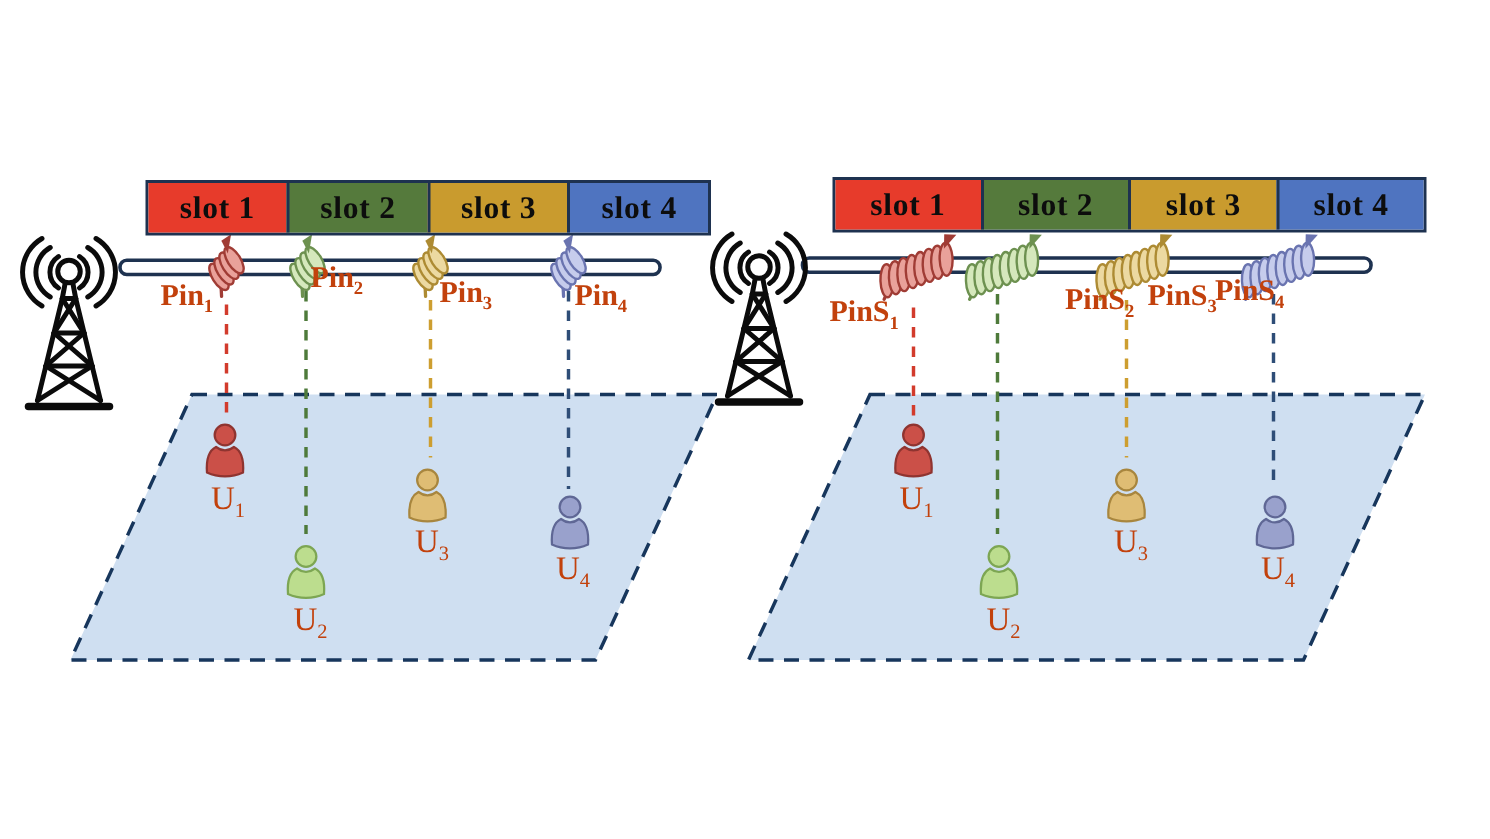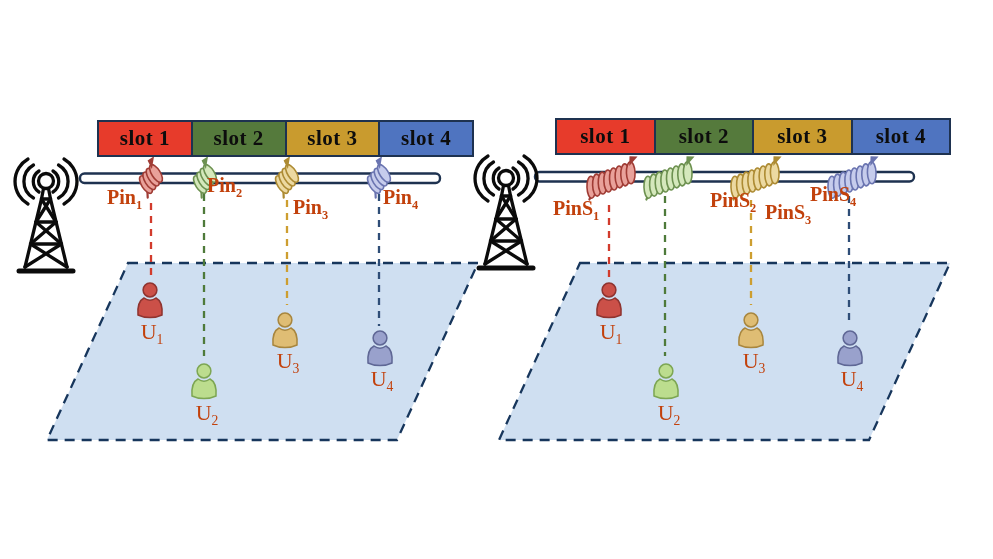--- a/index.html
+++ b/index.html
@@ -139,26 +139,26 @@
 
   <div class="slots slots-right">
     <div class="slot" style="background: rgb(231, 59, 43);">slot 1</div>
     <div class="slot" style="background: rgb(85, 122, 60);">slot 2</div>
     <div class="slot" style="background: rgb(201, 155, 46);">slot 3</div>
     <div class="slot" style="background: rgb(79, 116, 192);">slot 4</div>
   </div>
 
   <span class="lbl pin-lbl" style="left:107px;top:187px"><span>Pin</span><sub>1</sub></span>
   <span class="lbl pin-lbl" style="left:207px;top:175px"><span>Pin</span><sub>2</sub></span>
-  <span class="lbl pin-lbl" style="left:293px;top:197px"><span>Pin</span><sub>3</sub></span>
+  <span class="lbl pin-lbl" style="left:293px;top:185px"><span>Pin</span><sub>3</sub></span>
   <span class="lbl pin-lbl" style="left:383px;top:187px"><span>Pin</span><sub>4</sub></span>
 
   <span class="lbl pin-lbl" style="left:553px;top:198px"><span>PinS</span><sub>1</sub></span>
   <span class="lbl pin-lbl" style="left:710px;top:190px"><span>PinS</span><sub>2</sub></span>
-  <span class="lbl pin-lbl" style="left:765px;top:202px"><span>PinS</span><sub>3</sub></span>
+  <span class="lbl pin-lbl" style="left:765px;top:187px"><span>PinS</span><sub>3</sub></span>
   <span class="lbl pin-lbl" style="left:810px;top:184px"><span>PinS</span><sub>4</sub></span>
 
   <span class="lbl user-lbl" style="left:152px;top:321px"><span>U</span><sub>1</sub></span>
   <span class="lbl user-lbl" style="left:207px;top:402px"><span>U</span><sub>2</sub></span>
   <span class="lbl user-lbl" style="left:288px;top:350px"><span>U</span><sub>3</sub></span>
   <span class="lbl user-lbl" style="left:382px;top:368px"><span>U</span><sub>4</sub></span>
 
   <span class="lbl user-lbl" style="left:611px;top:321px"><span>U</span><sub>1</sub></span>
   <span class="lbl user-lbl" style="left:669px;top:402px"><span>U</span><sub>2</sub></span>
   <span class="lbl user-lbl" style="left:754px;top:350px"><span>U</span><sub>3</sub></span>

